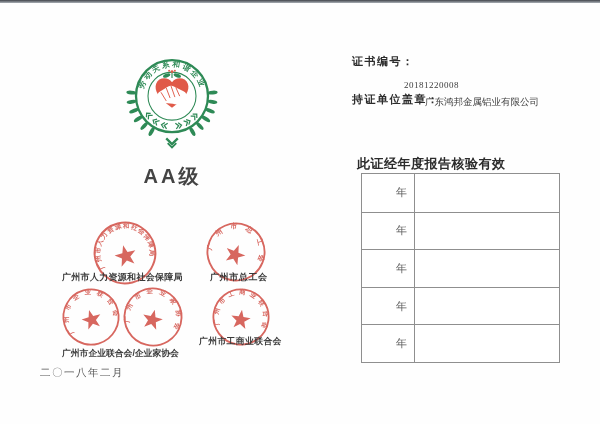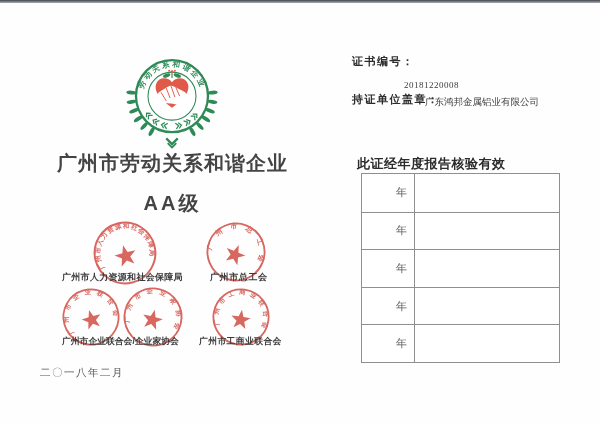--- a/index.html
+++ b/index.html
@@ -32,21 +32,21 @@
   .st-9{font-size:10.5px;letter-spacing:7px;}
   #stamp1{left:92px;top:220px;transform:rotate(-14deg);}
   #stamp2{left:205px;top:221px;transform:rotate(22deg);}
   #stamp3{left:61px;top:287px;transform:rotate(-16deg);}
   #stamp4{left:122px;top:286px;transform:rotate(14deg);}
   #stamp5{left:211px;top:287px;transform:rotate(8deg);}
 
   .agency-label{position:absolute;font-size:9px;font-weight:bold;color:#3a3a3a;white-space:nowrap;}
   #agency-r1c1{left:62px;top:271px;letter-spacing:.3px;}
   #agency-r1c2{left:210px;top:271px;letter-spacing:.6px;}
-  #agency-r2c1{left:62px;top:336px;font-size:8.8px;}
+  #agency-r2c1{left:62px;top:348px;font-size:8.8px;}
   #agency-r2c2{left:199px;top:336px;font-size:8.8px;letter-spacing:.4px;}
 
   .date-line{left:40px;top:366px;width:265px;
     font-size:10.5px;color:#555;letter-spacing:1.5px;}
 
   
   .field-label{font-size:11px;font-weight:bold;color:#2c2c2c;letter-spacing:1.5px;}
   .field-value{font-family:"Liberation Serif",serif;color:#3c3c3c;}
   #cert-no-label{left:352px;top:54px;}
   #cert-no-value{left:404px;top:44px;font-size:9px;letter-spacing:.5px;margin-top:36px;}
@@ -131,21 +131,20 @@
       <g stroke="#e05a49" stroke-width="1" fill="none">
         <line x1="44" y1="41.5" x2="48" y2="52"></line>
         <line x1="49" y1="39.5" x2="53" y2="51"></line>
         <line x1="54" y1="41" x2="58" y2="50"></line>
         <line x1="38.5" y1="46" x2="44" y2="55"></line>
       </g>
     </g>
   </svg>
 
   <div class="abs title-block">
-    <div class="title-line1">广州市劳动关系和谐企业</div>
     <div class="title-line2">AA级</div>
   </div>
 
   <div class="stamp" id="stamp1">
     <svg width="66" height="66" viewBox="0 0 100 100">
       <circle class="stamp-ring" cx="50" cy="50" r="46"></circle>
       <text class="stamp-text st-13"><textPath href="#stampArc" startOffset="50%" text-anchor="middle">广州市人力资源和社会保障局</textPath></text>
       <use href="#starShape" class="stamp-star"></use>
     </svg>
   </div>

